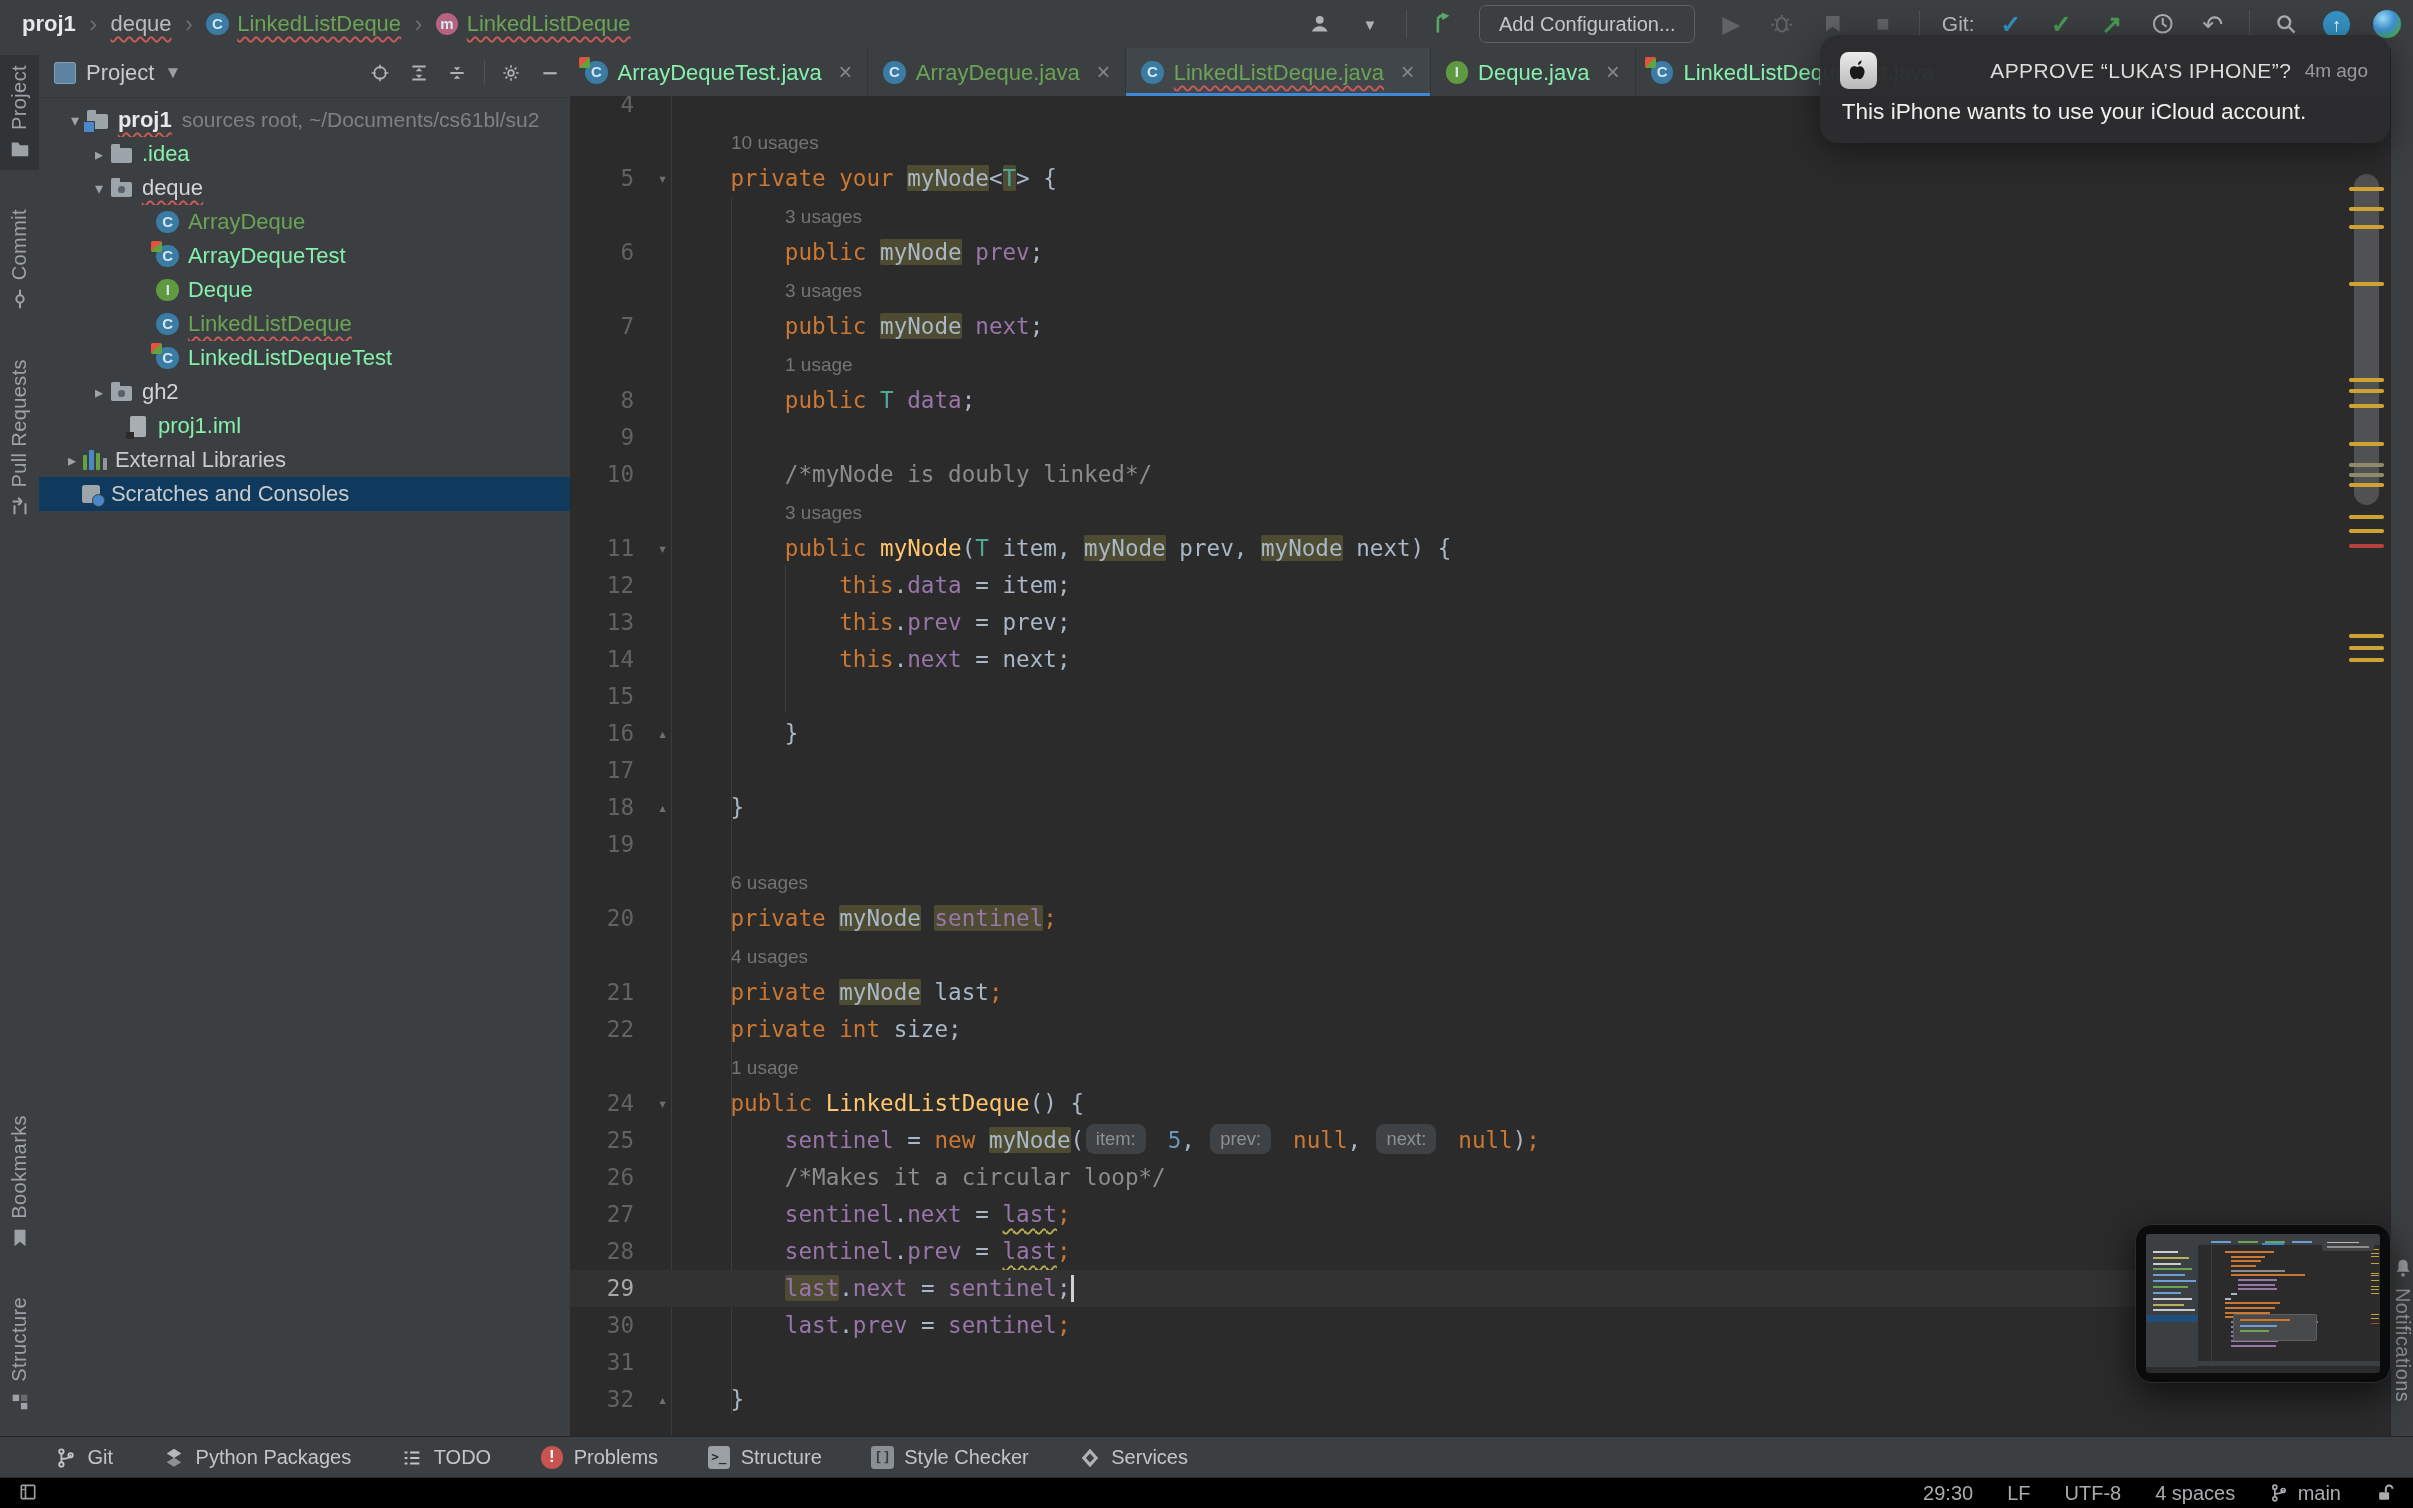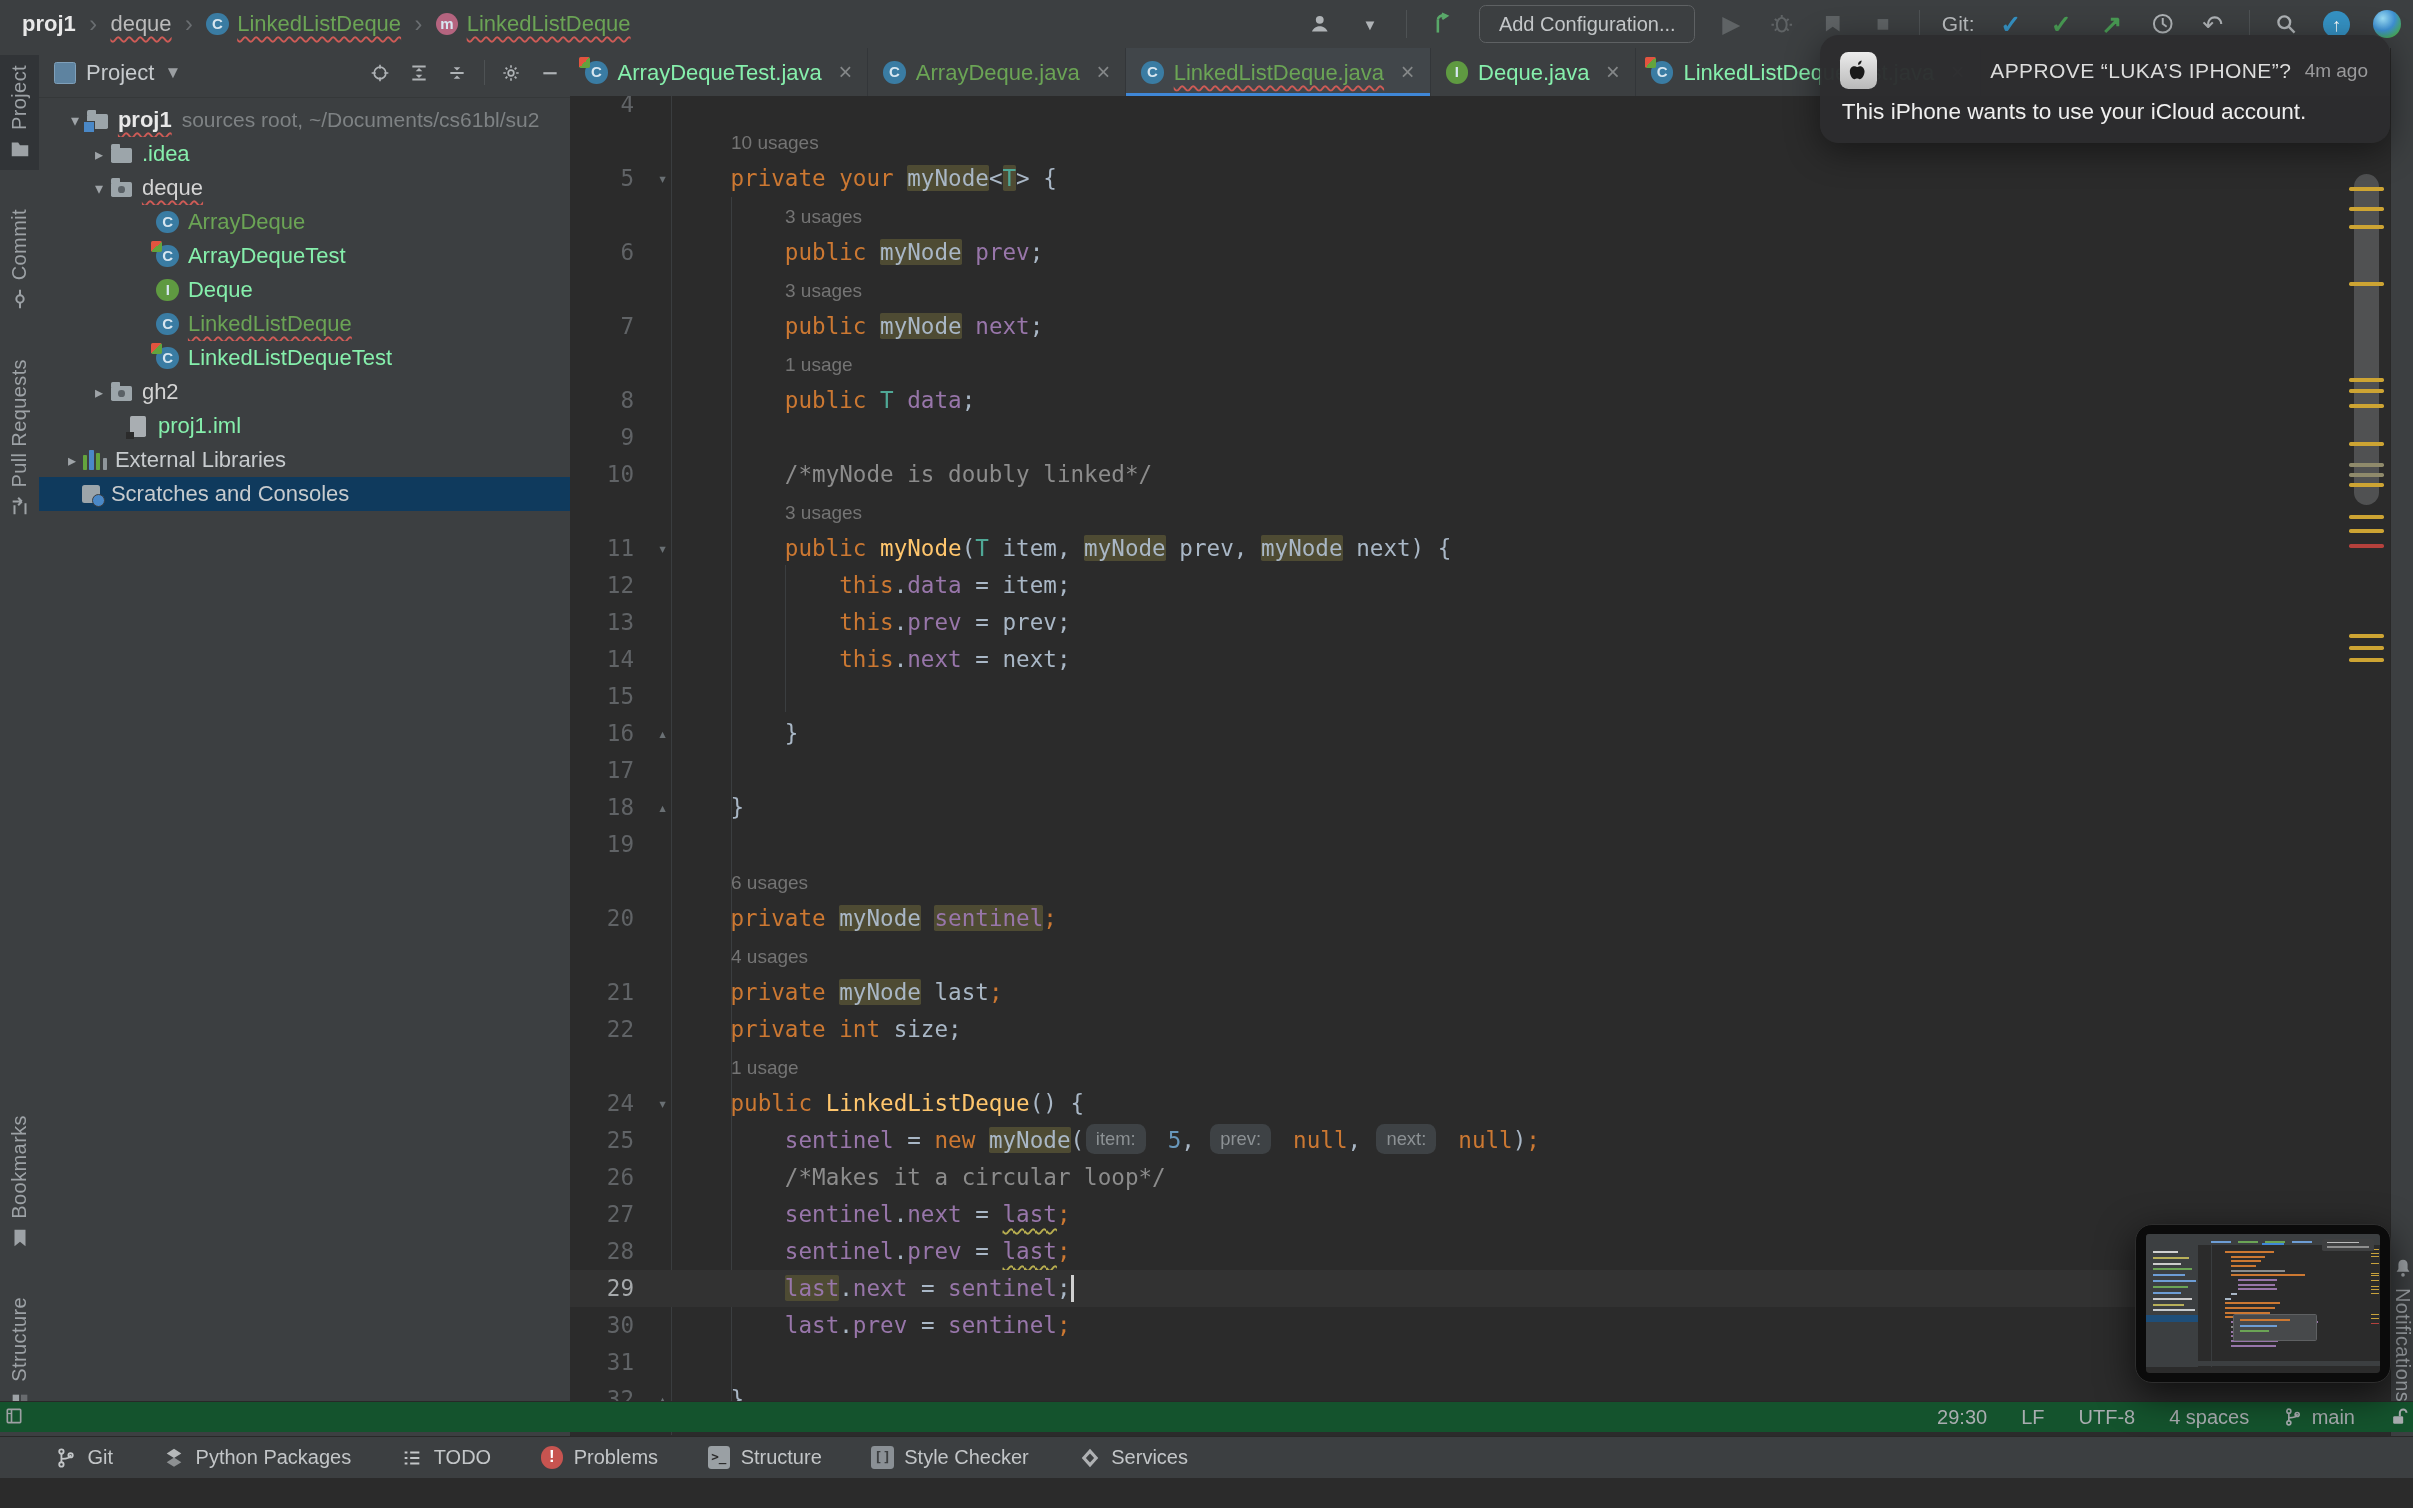--- a/index.html
+++ b/index.html
@@ -114,22 +114,22 @@
 
   
   #toolstrip{left:0;top:1436px;width:2413px;height:42px;background:#3C3F41;border-top:0.8px solid #282828;
              display:flex;align-items:center;gap:49px;padding-left:54px;box-sizing:border-box;}
   .btool{display:flex;align-items:center;gap:10px;font-size:20px;color:#C3C6C8;white-space:nowrap;}
   .btool .bticon{width:23.5px;height:23.5px;display:flex;align-items:center;justify-content:center;}
   .btool svg{width:22px;height:22px;}
   .prob{width:22.6px;height:22.6px;border-radius:50%;background:#C75450;color:#fff;font:bold 17px/22.6px "Liberation Sans",sans-serif;text-align:center;}
   .termi{width:22.6px;height:22.6px;background:#9AA0A4;border-radius:3.4px;color:#2B2B2B;font:bold 12.6px/22.6px "DejaVu Sans Mono",monospace;text-align:center;}
   .styli{width:22.6px;height:22.6px;background:#8A9095;border-radius:3.4px;color:#3C3F41;font:bold 14.2px/22.6px "DejaVu Sans Mono",monospace;text-align:center;}
-  #statusbar{left:0;top:1401px;width:2413px;height:31px;background:#14532d;border-top:0.8px solid #282828;
-             display:flex;align-items:center;justify-content:space-between;padding:0 4px;box-sizing:border-box;}
+  #statusbar{left:0;top:1477px;width:2413px;height:31px;background:#000000;border-top:0.8px solid #282828;
+             display:flex;align-items:center;justify-content:space-between;padding:0 18px;box-sizing:border-box;}
   #status-right{display:flex;align-items:center;gap:34px;font-size:20px;color:#A9ADB0;}
   .st-item{display:flex;align-items:center;gap:8.4px;}
   #status-left svg,#status-right svg{width:20px;height:20px;}
 
   
   #notif{left:1820px;top:35px;width:570px;background:rgba(44,44,46,.97);border-radius:18.4px;z-index:40;
          box-shadow:0 8.4px 34px rgba(0,0,0,.45);padding:17px 22px 18.4px 20px;box-sizing:border-box;}
   #notif-head{display:flex;align-items:center;gap:13.4px;}
   #apple-badge{width:37px;height:37px;border-radius:8.4px;background:linear-gradient(180deg,#ECECEC,#B9B9B9);
                display:flex;align-items:center;justify-content:center;flex:none;}

